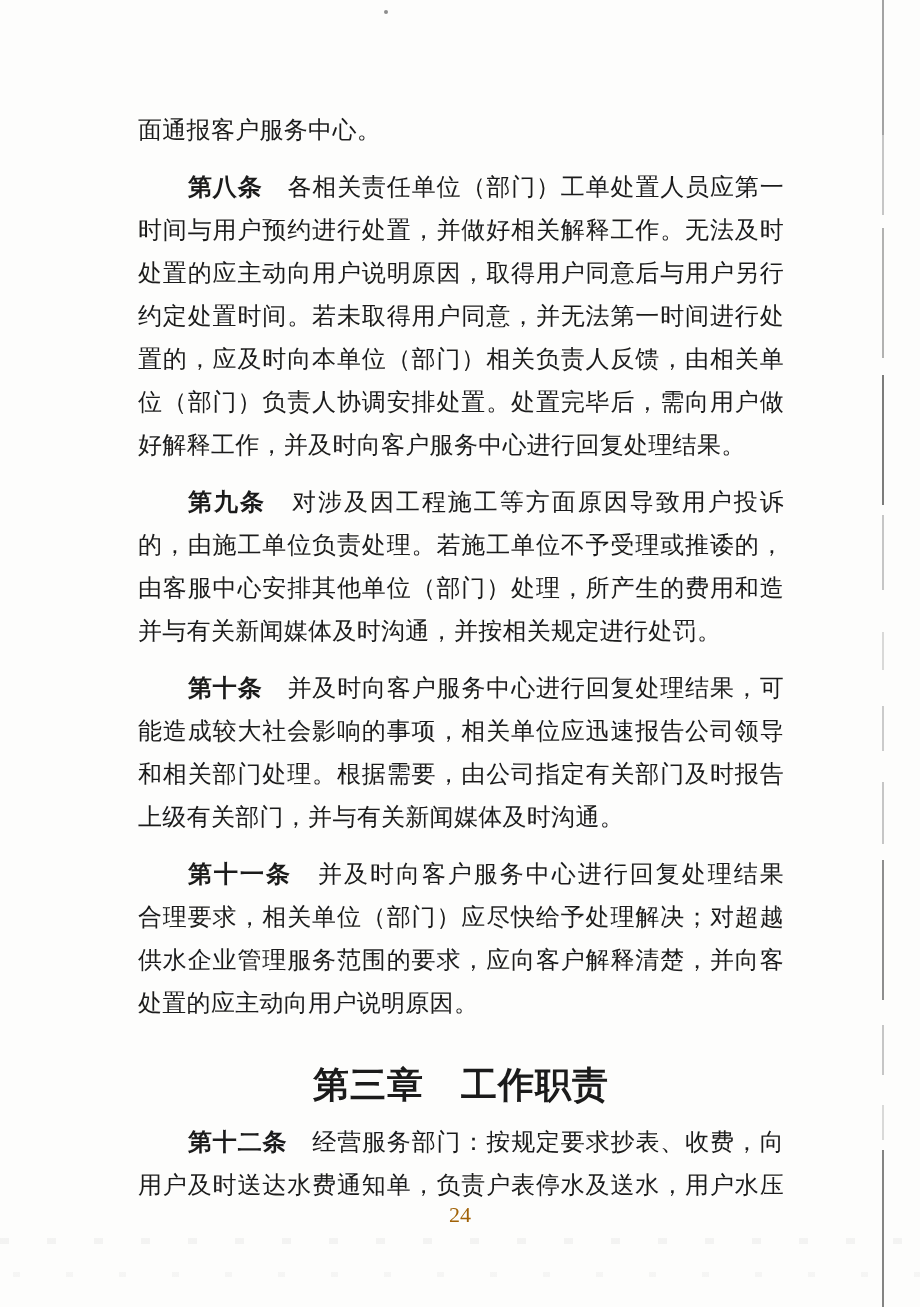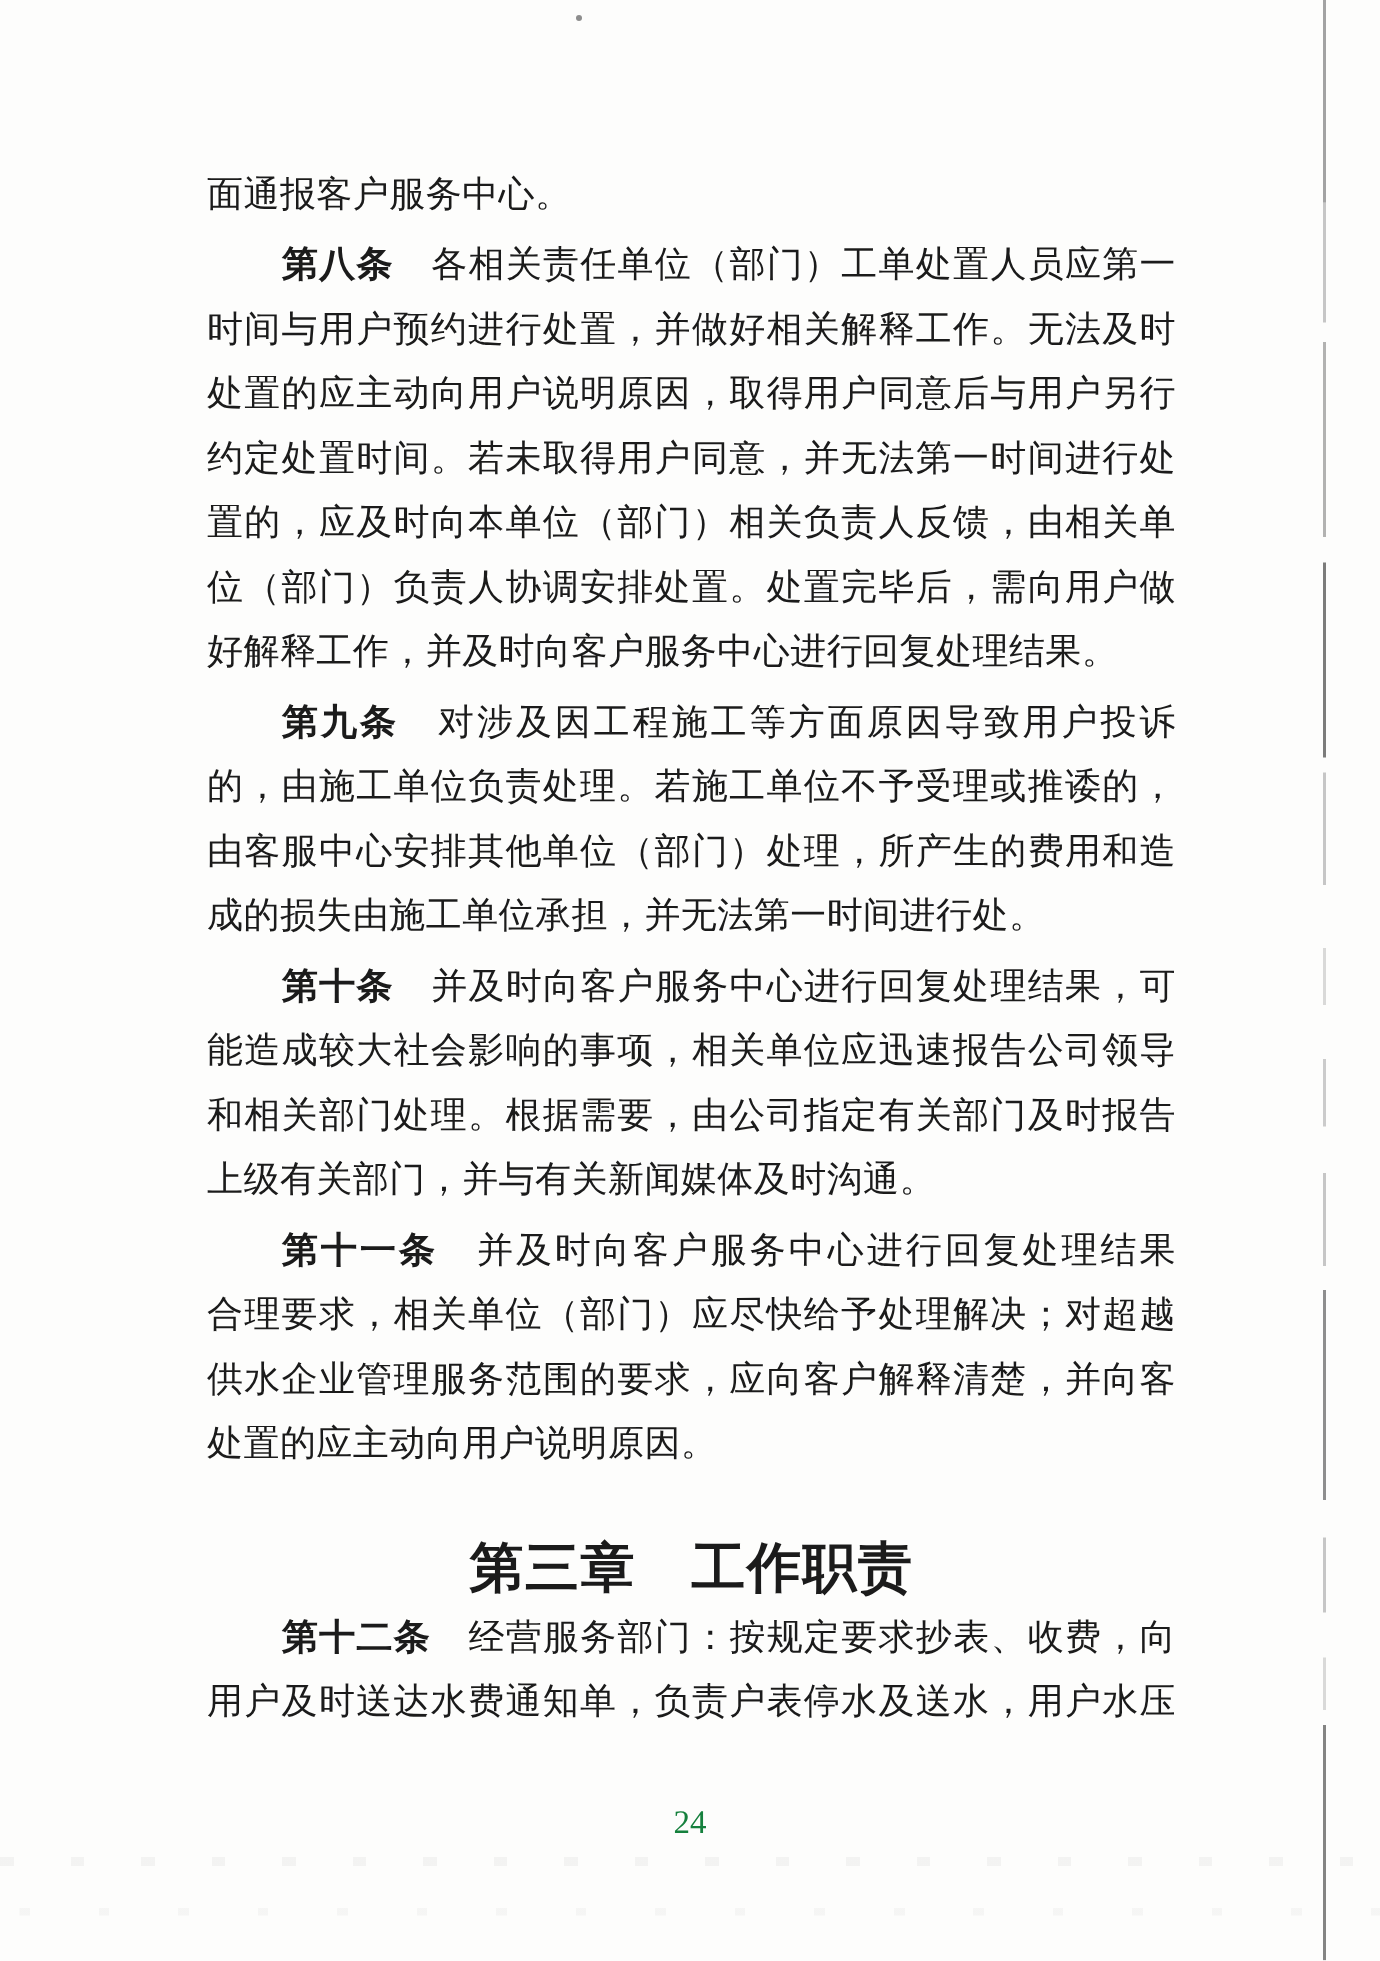--- a/index.html
+++ b/index.html
@@ -27,21 +27,21 @@
       repeating-linear-gradient(90deg, rgba(60,60,60,0.05) 0 9px, transparent 9px 47px) 0 0 / 100% 6px no-repeat,
       repeating-linear-gradient(90deg, rgba(60,60,60,0.04) 0 7px, transparent 7px 53px) 13px 34px / 100% 5px no-repeat;
     pointer-events: none;
   }
   .textblock {
     position: absolute;
     left: 138px;
     top: 109px;
     width: 646px;
   }
-  .para { margin-top: 4px; }
+  .para { margin-top: 14px; }
   .para:first-child { margin-top: 0; }
   .line {
     height: 43px;
     line-height: 43px;
     font-size: 24px;
     text-align: justify;
     letter-spacing: 0.3px;
     white-space: nowrap;
   }
   .line.jl { text-align-last: justify; white-space: normal; }
@@ -59,21 +59,21 @@
   }
   .page-number {
     position: absolute;
     top: 1200px;
     left: 0;
     width: 920px;
     height: 30px;
     line-height: 30px;
     text-align: center;
     font-size: 22px;
-    color: #15803d;
+    color: #a16207;
   }
   .vline-seg {
     position: absolute;
     width: 2px;
     background: #4a4a4a;
     pointer-events: none;
   }
   .dot-artifact {
     position: absolute;
     background: #8d8d8d;
@@ -95,21 +95,21 @@
         <div class="line jl"><span>处置的应主动向用户说明原因，取得用户同意后与用户另行</span></div>
         <div class="line jl"><span>约定处置时间。若未取得用户同意，并无法第一时间进行处</span></div>
         <div class="line jl"><span>置的，应及时向本单位（部门）相关负责人反馈，由相关单</span></div>
         <div class="line jl"><span>位（部门）负责人协调安排处置。处置完毕后，需向用户做</span></div>
         <div class="line"><span>好解释工作，并及时向客户服务中心进行回复处理结果。</span></div>
       </div>
       <div class="para">
         <div class="line jl ind"><b>第九条</b><span>　对涉及因工程施工等方面原因导致用户投诉</span></div>
         <div class="line jl"><span>的，由施工单位负责处理。若施工单位不予受理或推诿的，</span></div>
         <div class="line jl"><span>由客服中心安排其他单位（部门）处理，所产生的费用和造</span></div>
-        <div class="line"><span>成的损失由施工单位承担，并无法第一时间进行处。</span></div>
+        <div class="line"><span>并与有关新闻媒体及时沟通，并按相关规定进行处罚。</span></div>
       </div>
       <div class="para">
         <div class="line jl ind"><b>第十条</b><span>　并及时向客户服务中心进行回复处理结果，可</span></div>
         <div class="line jl"><span>能造成较大社会影响的事项，相关单位应迅速报告公司领导</span></div>
         <div class="line jl"><span>和相关部门处理。根据需要，由公司指定有关部门及时报告</span></div>
         <div class="line"><span>上级有关部门，并与有关新闻媒体及时沟通。</span></div>
       </div>
       <div class="para">
         <div class="line jl ind"><b>第十一条</b><span>　并及时向客户服务中心进行回复处理结果</span></div>
         <div class="line jl"><span>合理要求，相关单位（部门）应尽快给予处理解决；对超越</span></div>

